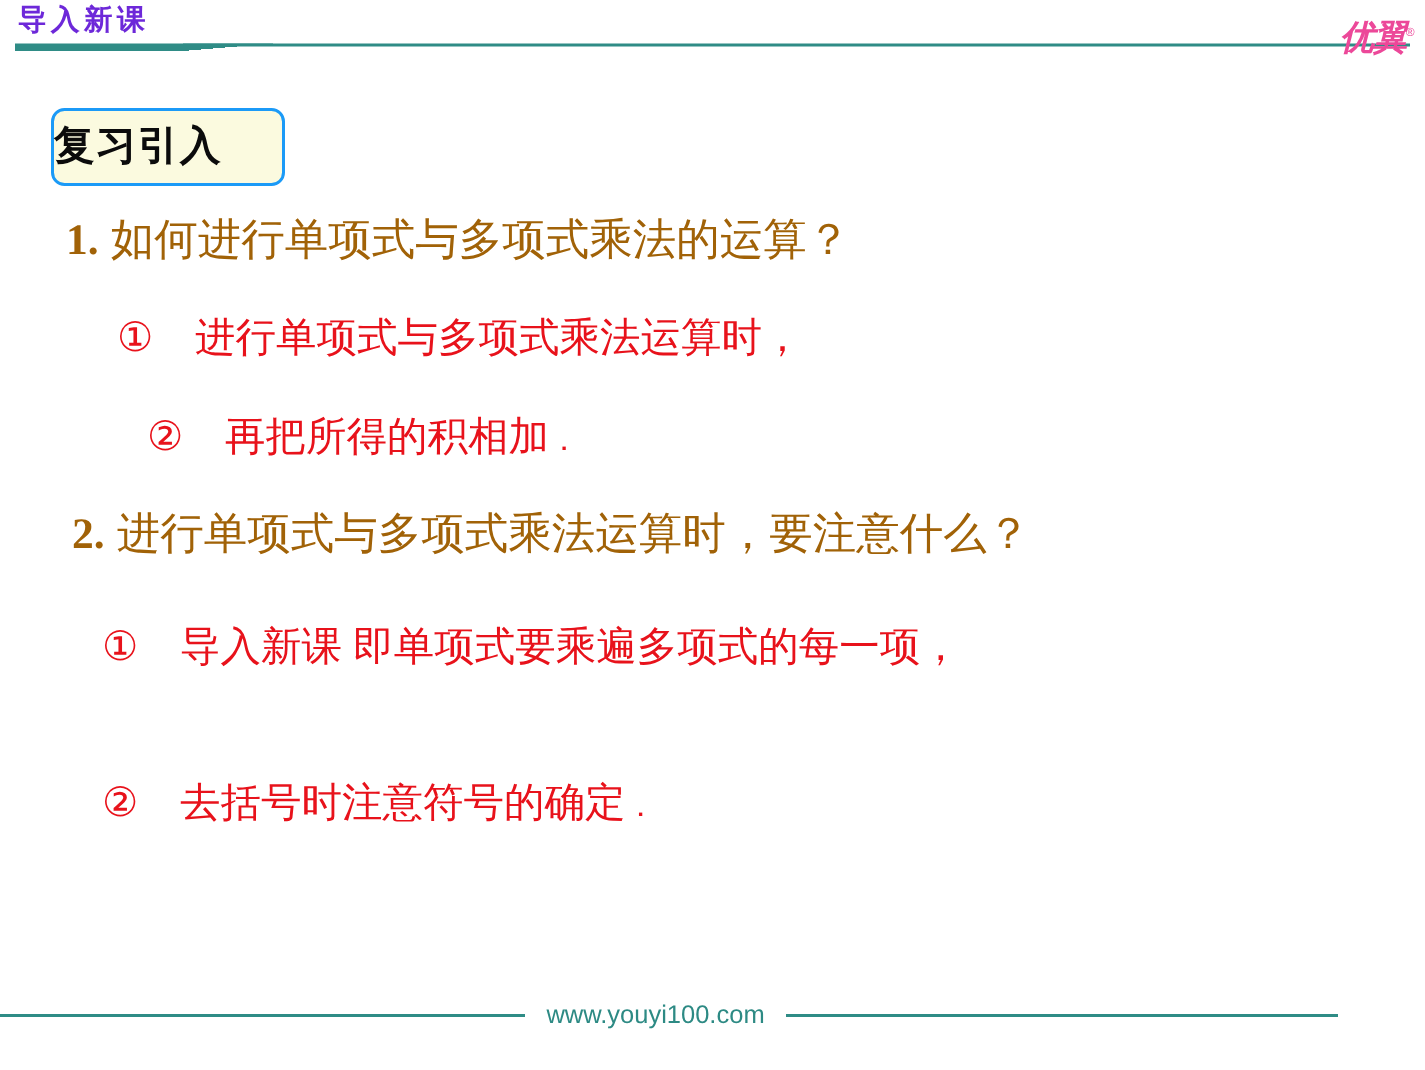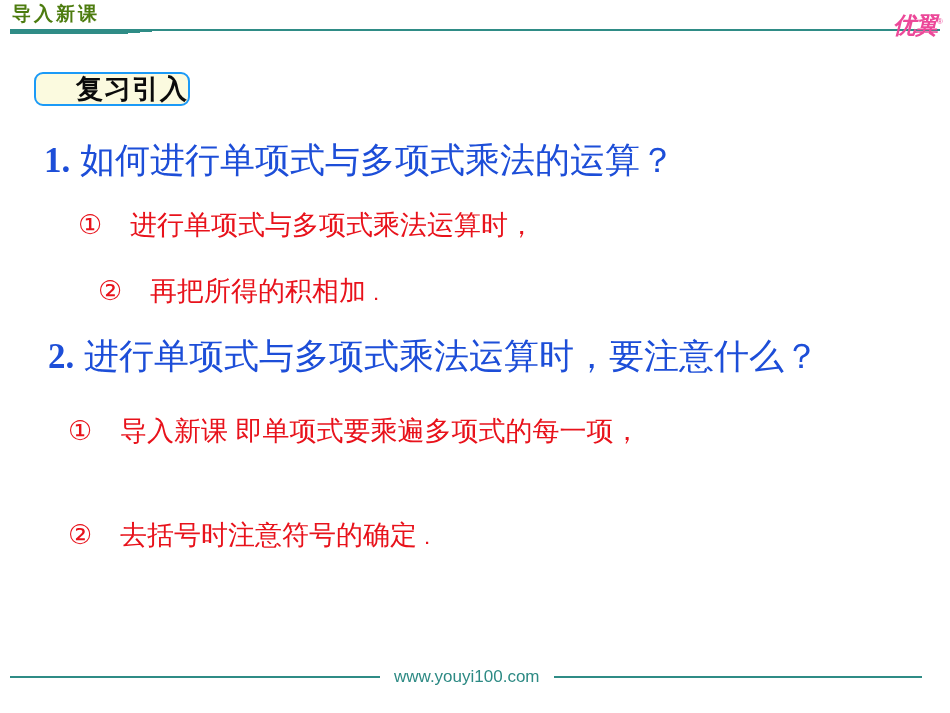--- a/index.html
+++ b/index.html
@@ -23,21 +23,21 @@
     top: 0;
     width: 950px;
     height: 42px;
   }
   .header-title {
     position: absolute;
     left: 12px;
     top: 1px;
     font-size: 19px;
     font-weight: bold;
-    color: #4d7c0f;
+    color: #6d28d9;
     letter-spacing: 3px;
     line-height: 26px;
     white-space: nowrap;
   }
   
   .header-rule-thick {
     position: absolute;
     left: 10px;
     top: 29px;
     width: 112px;
@@ -81,48 +81,48 @@
     vertical-align: super;
     font-weight: normal;
   }
 
   
   .section-badge {
     position: absolute;
     left: 34px;
     top: 72px;
     width: 156px;
-    height: 34px;
+    height: 52px;
     box-sizing: border-box;
     border: 2.5px solid #1b9af7;
     border-radius: 9px;
     background: #fbfadf;
     display: flex;
     align-items: center;
-    justify-content: flex-end;
+    justify-content: flex-start;
   }
   .section-badge-label {
     font-family: "DejaVu Sans", "Liberation Sans", sans-serif;
     font-size: 27px;
     font-weight: bold;
     color: #0b0b0b;
     letter-spacing: 1px;
     line-height: 30px;
   }
 
   
   .content {
     position: absolute;
     left: 0;
     top: 140px;
     width: 950px;
   }
   .q-line {
-    font-size: 35px;
-    color: #1d4ed8;
+    font-size: 29px;
+    color: #a16207;
     line-height: 40px;
     white-space: nowrap;
   }
   .q-num {
     font-weight: bold;
     font-family: "Liberation Serif", "DejaVu Serif", serif;
   }
   .q1 {
     position: absolute;
     left: 44px;
@@ -155,21 +155,21 @@
 
   
   .slide-footer {
     position: absolute;
     left: 0;
     top: 662px;
     width: 872px;
     height: 30px;
     display: flex;
     align-items: center;
-    justify-content: flex-start;
+    justify-content: center;
   }
   .footer-rule {
     height: 2px;
     background: #2f8c86;
     flex: 0 0 auto;
   }
   .footer-rule-left { width: 370px; margin-left: 10px; }
   .footer-rule-right { width: 368px; margin-right: 10px; }
   .footer-url {
     font-size: 17px;

